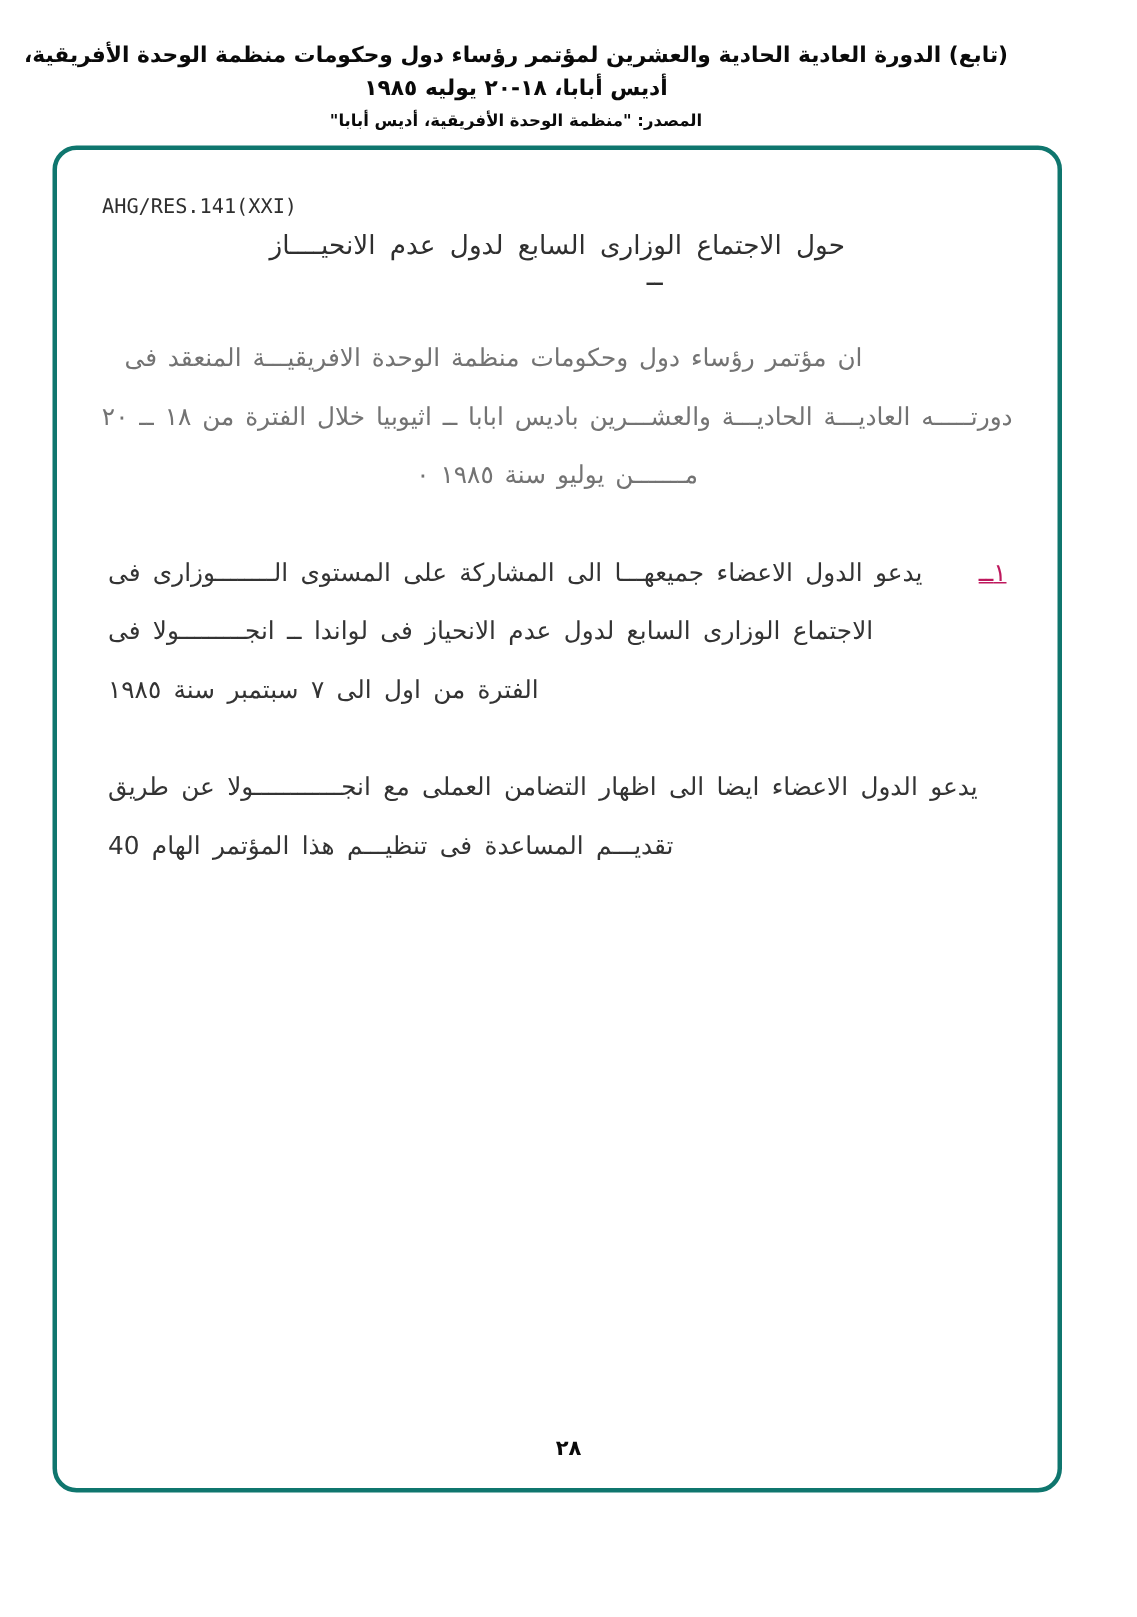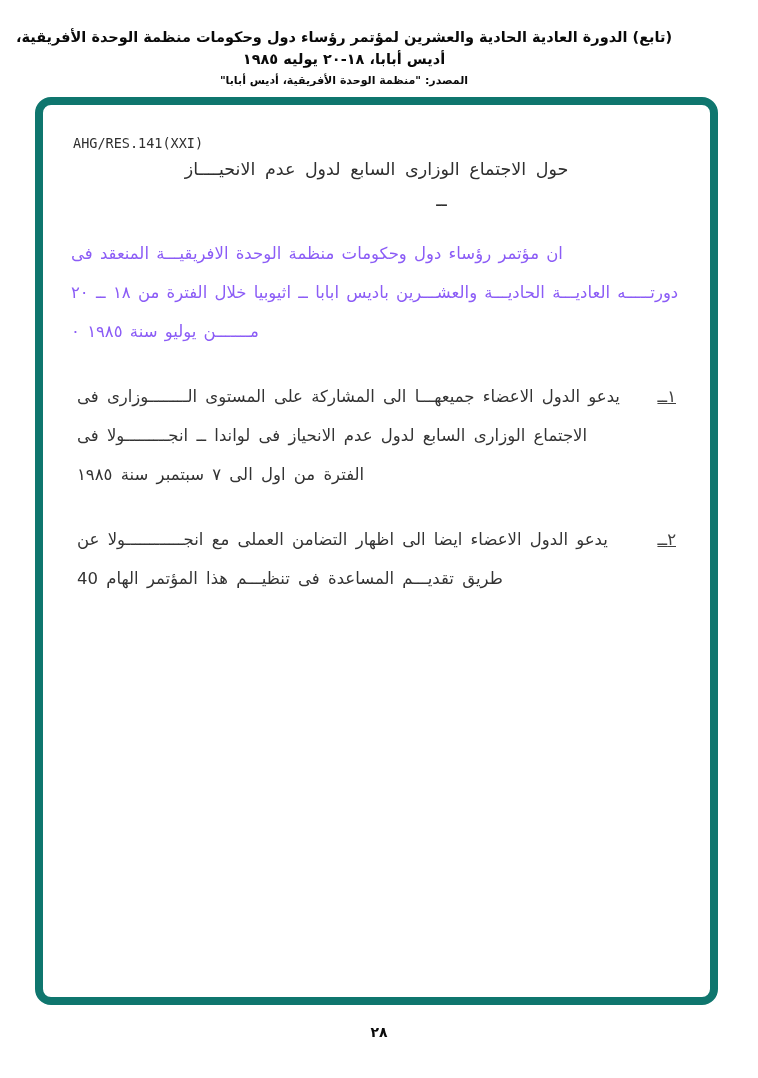--- a/index.html
+++ b/index.html
@@ -23,21 +23,21 @@
   }
   .hdr2{
     font-size:11px;font-weight:bold;color:#0a0a0a;
     margin-top:4px;
   }
   
   .frame{
     position:absolute;
     left:35px;top:97px;
     width:667px;height:892px;
-    border:8px solid #0f766e;
+    border:3px solid #0f766e;
     border-radius:16px;
     background:#ffffff;
     box-sizing:content-box;
   }
   .frame-inner{
     position:relative;width:100%;height:100%;
     padding:0 28px;box-sizing:border-box;
   }
   
   .doc-ref{
@@ -56,57 +56,56 @@
   .doc-subtitle{
     direction:rtl;
     text-align:center;
     margin-top:8px;
     font-size:17.5px;color:#2f2f2f;
     word-spacing:4px;
   }
   .doc-divider{
     direction:rtl;text-align:center;
     padding-left:130px;
-    margin-top:10px;
     font-size:18px;color:#2f2f2f;
   }
   .body-text{direction:rtl;}
   .para{
-    direction:rtl;text-align:left;
-    font-size:16.5px;color:#8b5cf6;
+    direction:rtl;text-align:center;
+    font-size:16.5px;color:#737373;
     line-height:39px;
     text-indent:85px;
     margin:0 0 14px 0;
     word-spacing:2px;
   }
   .para.p1{margin-top:24px;}
   .para.p2{text-indent:100px;margin-bottom:2px;}
   .para.p3{text-indent:118px;}
   .items{margin-top:26px;}
   .item{
     display:flex;direction:rtl;
     margin-bottom:26px;
   }
   .item-number{
     flex:0 0 52px;
-    font-size:16.5px;color:#404040;
+    font-size:16.5px;color:#be185d;
     line-height:39px;
     padding-right:6px;box-sizing:border-box;text-decoration:underline;
   }
   .item-text{
     flex:1;
     font-size:16.5px;color:#333;
     line-height:39px;
     text-align:left;
     padding-left:6px;
     word-spacing:3px;
   }
   
   .page-number{
-    position:absolute;left:0;top:1024px;width:758px;
+    position:absolute;left:0;top:958px;width:758px;
     text-align:center;
     font-size:14px;font-weight:bold;color:#0a0a0a;
     letter-spacing:2px;
   }
 </style>
 </head>
 <body>
 
 <header class="top-header">
   <div class="hdr1">(تابع) الدورة العادية الحادية والعشرين لمؤتمر رؤساء دول وحكومات منظمة الوحدة الأفريقية، أديس أبابا، ١٨‏-‏٢٠ يوليه ١٩٨٥</div>
@@ -123,21 +122,20 @@
 
     <div class="body-text">
       <p class="para p1">ان مؤتمر رؤساء دول وحكومات منظمة الوحدة الافريقيـــة المنعقد فى دورتـــــه العاديـــة الحاديـــة والعشـــرين باديس ابابا ــ اثيوبيا  خلال الفترة من ١٨ ــ ٢٠ مـــــــن يوليو سنة ١٩٨٥ ‏٠</p>
 
       <div class="items">
         <div class="item">
           <div class="item-number">١ــ</div>
           <div class="item-text">يدعو الدول الاعضاء  جميعهـــا  الى  المشاركة على المستوى الــــــــوزارى فى الاجتماع الوزارى السابع  لدول عدم الانحياز فى لواندا  ــ  انجـــــــــولا فى الفترة من اول الى ٧ سبتمبر سنة  ١٩٨٥</div>
         </div>
         <div class="item">
-          <div class="item-number">٢ــ</div>
           <div class="item-text">يدعو الدول الاعضاء ايضا الى اظهار التضامن العملى مع  انجــــــــــــولا عن طريق تقديـــم المساعدة فى تنظيـــم هذا المؤتمر الهام 40</div>
         </div>
       </div>
     </div>
 
   </div>
 </div>
 
 <div class="page-number">٢٨</div>
 

